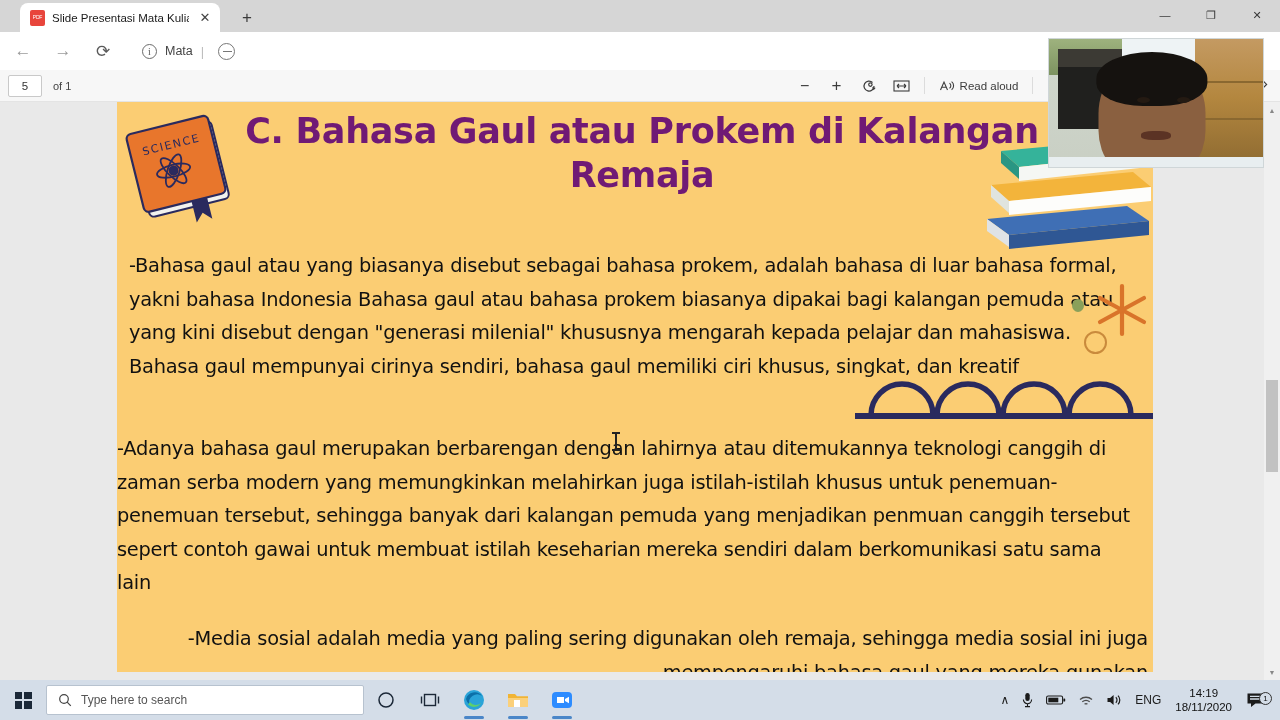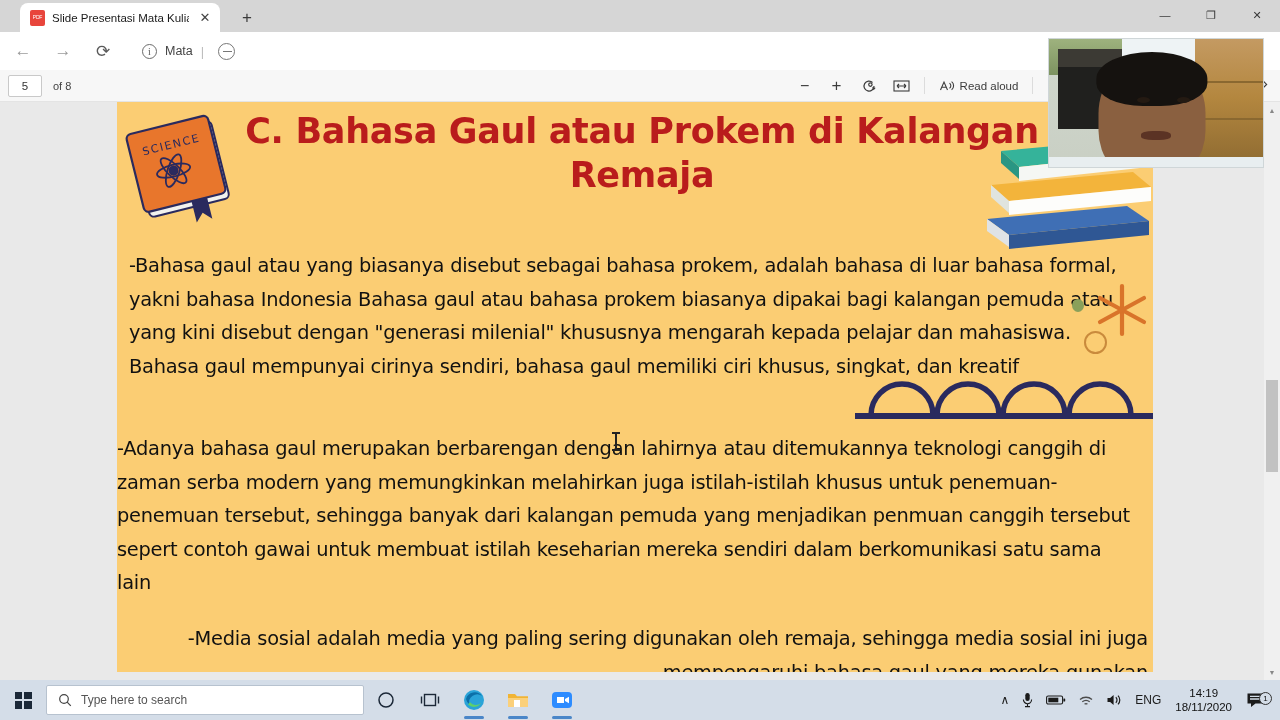--- a/index.html
+++ b/index.html
@@ -111,21 +111,21 @@
     position: absolute; top: 102px; left: 0; width: 1280px; height: 578px;
     background: #e9e9e9; overflow: hidden;
   }
   .slide {
     position: absolute; left: 117px; top: 0px; width: 1036px; height: 570px;
     background: #fbcd73; overflow: hidden;
   }
   .slide-title {
     position: absolute; left: 105px; top: 8px; width: 840px;
     text-align: center; font-size: 35px; font-weight: bold;
-    color: #b91c1c; line-height: 1.25; letter-spacing: -0.3px;
+    color: #701a75; line-height: 1.25; letter-spacing: -0.3px;
     font-family: "DejaVu Sans", sans-serif;
   }
   .para {
     position: absolute; color: #111; font-size: 19.4px; line-height: 1.73;
     font-family: "DejaVu Sans", sans-serif; letter-spacing: -0.25px;
   }
   .para1 { left: 12px; top: 147px; width: 1016px; }
   .para2 { left: 0px; top: 330px; width: 1022px; }
   .para3 { left: 1px; top: 520px; width: 1030px; text-align: right; }
 
@@ -259,21 +259,21 @@
     <div class="omnibox">
       <span class="omni-info">i</span>
       <span class="omni-scheme">Mata</span>
       <span class="omni-sep">|</span>
       <span class="omni-zoom"></span>
     </div>
   </div>
 
   <div class="pdfbar">
     <div class="pagebox">5</div>
-    <div class="pagetotal">of 8</div>
+    <div class="pagetotal">of 1</div>
     <div class="pdfspacer"></div>
 
     <div class="tbtn" style="font-size:16px;">−</div>
     <div class="tbtn" style="font-size:17px;">+</div>
 
     <div class="tbtn">
       <svg width="16" height="16" viewBox="0 0 16 16" aria-hidden="true">
         <path d="M11.5 4.5A5 5 0 1 0 13 8" fill="none" stroke="#3c3c3c" stroke-width="1.2"></path>
         <circle cx="9.4" cy="6.6" r="1.7" fill="none" stroke="#3c3c3c" stroke-width="1.2"></circle>
         <path d="M11.6 9.2l1.2 2 1.3-1.6" fill="none" stroke="#3c3c3c" stroke-width="1.2"></path>

